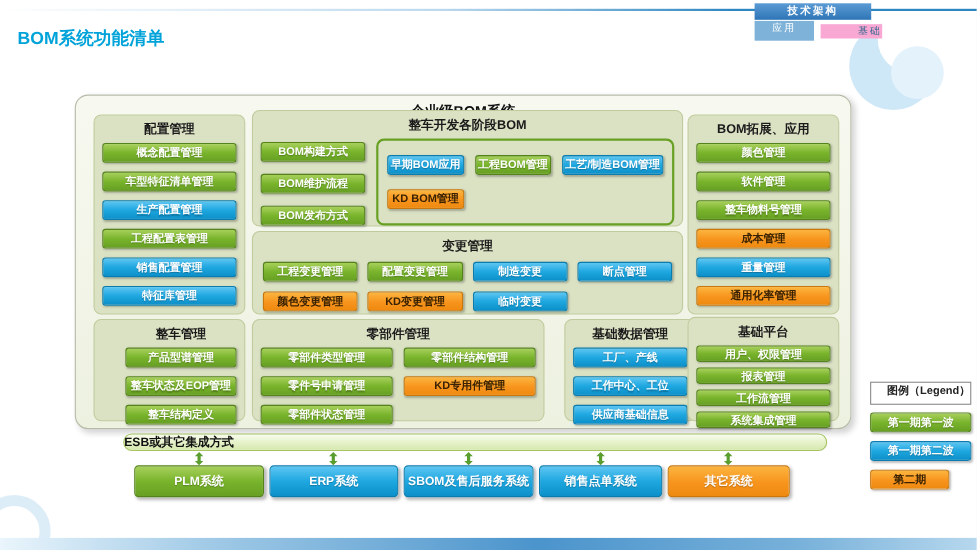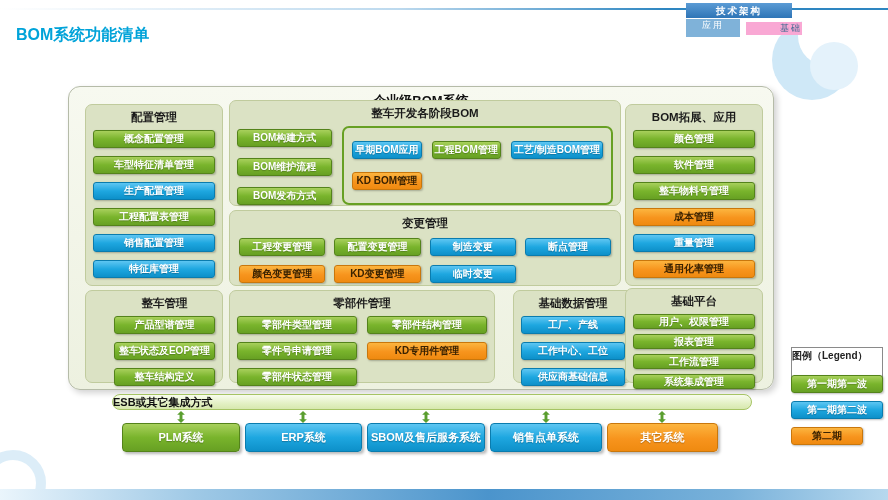--- a/index.html
+++ b/index.html
@@ -53,21 +53,21 @@
   .change-grid { display:grid; grid-template-columns:repeat(4,1fr); gap:9px 9px; padding:2px; }
   .parts-grid  { display:grid; grid-template-columns:1fr 1fr; gap:8px 10px; }
 
   .esb { position:absolute; left:112px; top:394px; width:640px; height:16px; background:linear-gradient(180deg,#f8fcee,#e3f0c4 60%,#d7e8ae); border:1px solid #a6c464; border-radius:8px; font-size:11px; font-weight:bold; line-height:14px; color:#111; z-index:2; }
 
   .arrow { position:absolute; top:411px; width:10px; height:12px; z-index:2; }
 
   .sys { position:absolute; top:423px; height:29px; border-radius:4px; font-size:11px; box-shadow:2px 2px 3px rgba(0,0,0,.28); z-index:2; }
   .sys[data-type="orange"] { color:#ffffff; text-shadow:0 1px 1px rgba(0,0,0,.25); }
 
-  .legend-title { position:absolute; left:791px; top:347px; width:92px; height:34px; background:#fff; border:1px solid #8a8a8a; font-size:10px; font-weight:bold; text-align:left; line-height:16px; color:#222; z-index:2; }
+  .legend-title { position:absolute; left:791px; top:347px; width:92px; height:21px; background:#fff; border:1px solid #8a8a8a; font-size:10px; font-weight:bold; text-align:right; line-height:16px; color:#222; z-index:2; }
   .legend-pill { position:absolute; left:791px; width:92px; height:18px; font-size:10px; z-index:2; }
 </style>
 </head>
 <body>
 
 <div class="page">
 
   <div class="deco-circle-1"></div>
   <div class="deco-circle-2"></div>
   <div class="deco-circle-3"></div>

